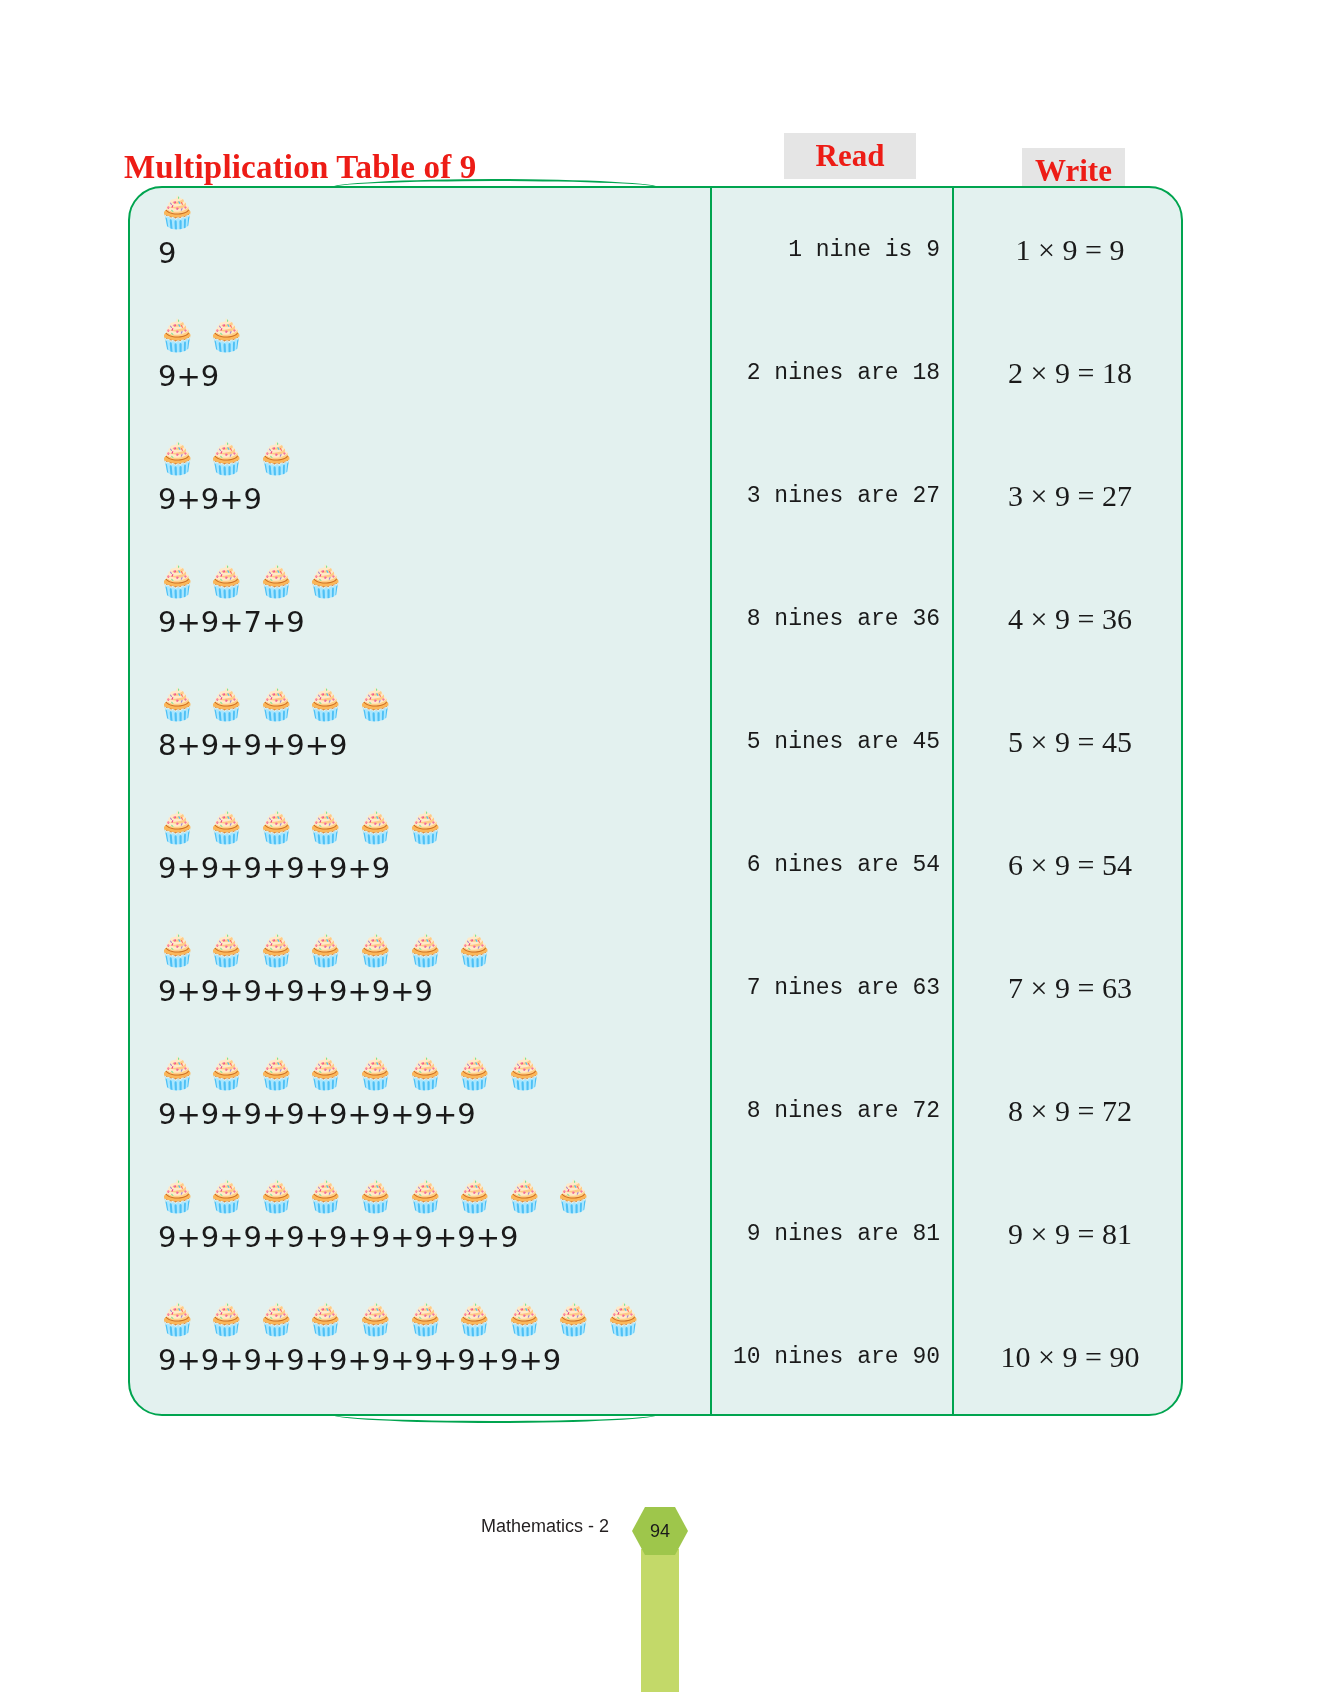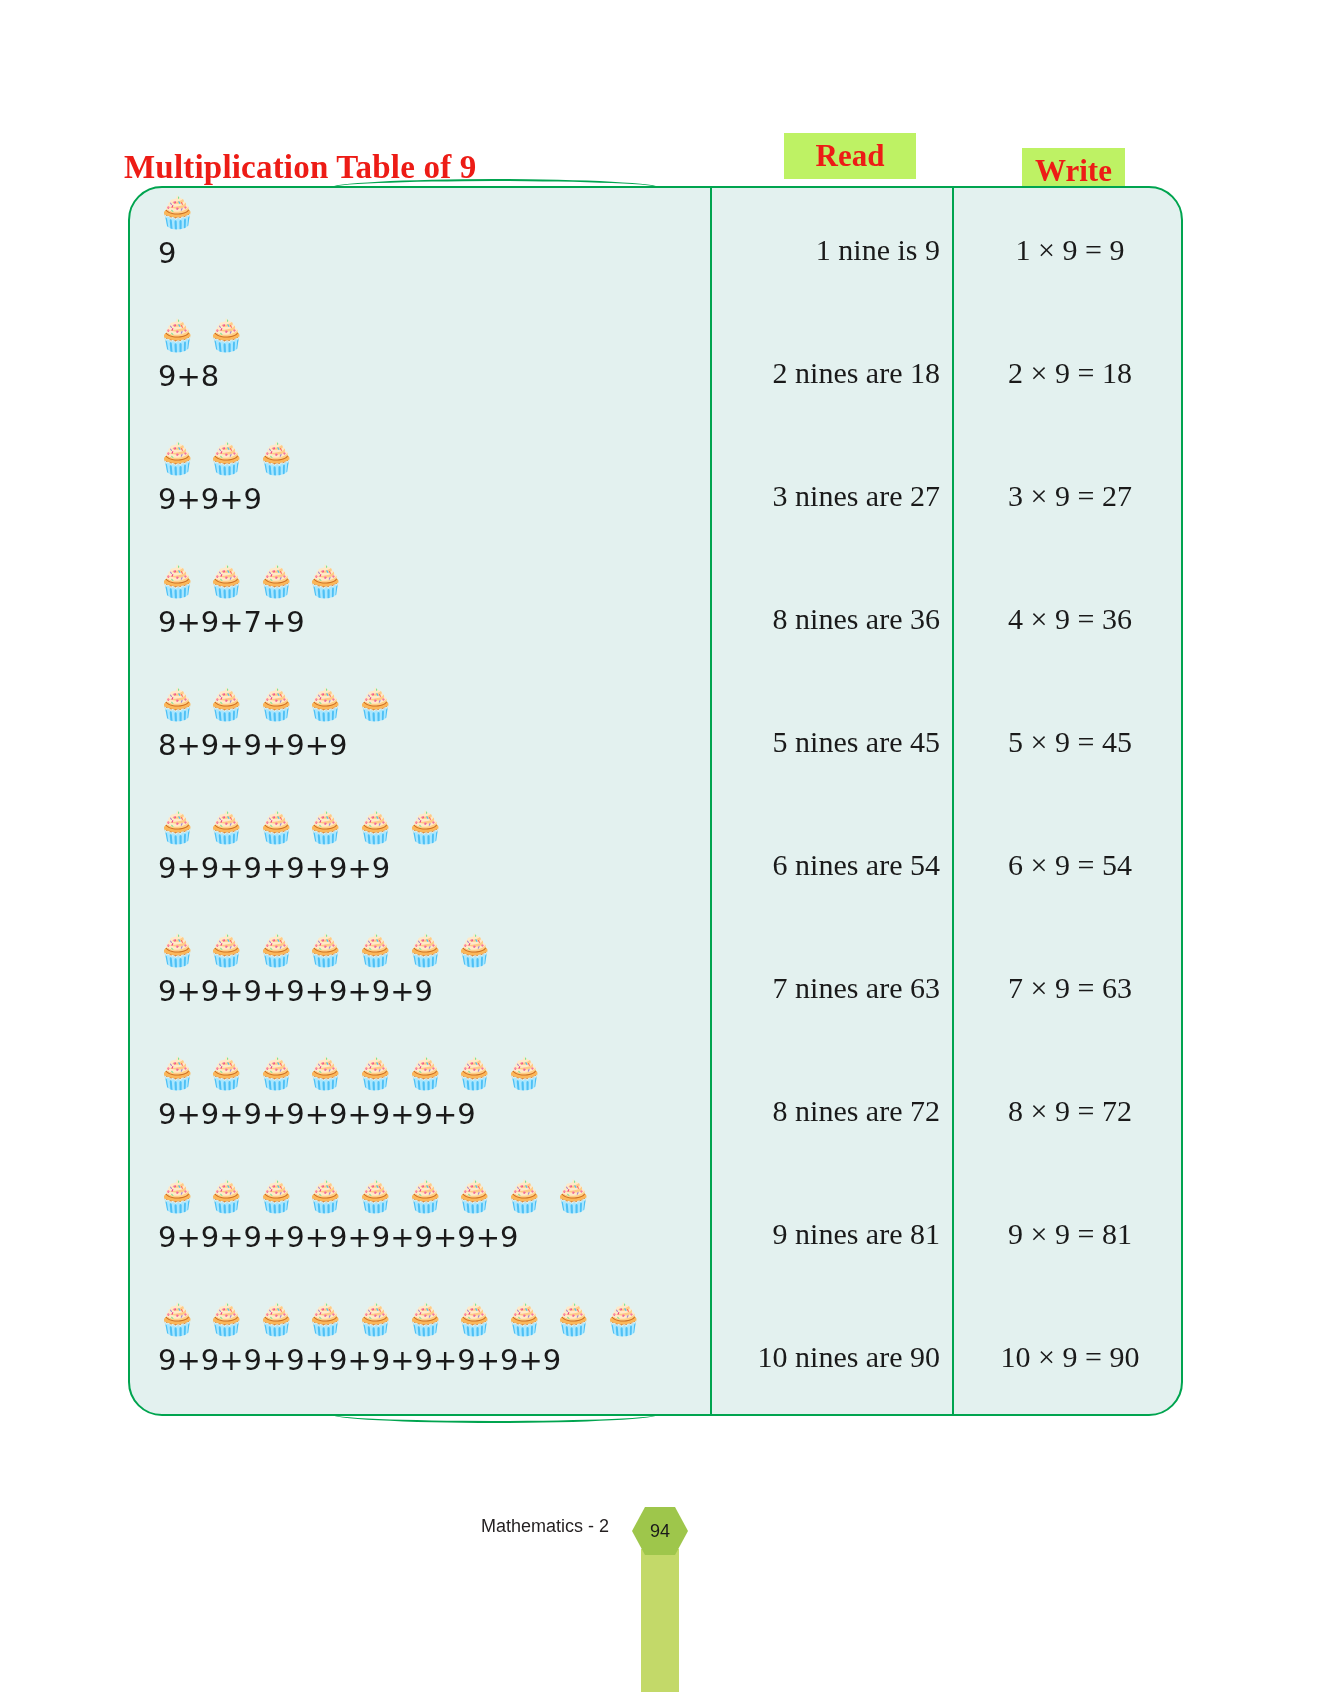--- a/index.html
+++ b/index.html
@@ -31,21 +31,21 @@
     font-weight: bold;
     font-size: 33px;
     color: #ed1c16;
     letter-spacing: 0.2px;
     margin-top: 36px;
   }
 
   
   .hdr {
     position: absolute;
-    background: #bef264;
+    background: #e5e5e5;
     color: #ed1c16;
     font-family: "Liberation Serif", serif;
     font-weight: bold;
     font-size: 31px;
     text-align: center;
     line-height: 46px;
     height: 46px;
   }
   .hdr-read  { left: 784px; top: 133px; width: 132px; }
   .hdr-write { left: 1022px; top: 148px; width: 103px; text-align: center; }
@@ -130,22 +130,22 @@
     position: absolute;
     left: 580px;
     top: 0;
     width: 242px;
     height: 123px;
     display: flex;
     align-items: center;
     justify-content: flex-end;
     padding-right: 12px;
     box-sizing: border-box;
-    font-family: Liberation Serif, serif;
-    font-size: 30px;
+    font-family: Liberation Mono, monospace;
+    font-size: 23px;
     color: #1a1a1a;
   }
   .write-cell {
     position: absolute;
     left: 822px;
     top: 0;
     width: 236px;
     height: 123px;
     display: flex;
     align-items: center;
@@ -217,21 +217,21 @@
           <div class="pics-cell">
             <div class="pics">🧁</div>
             <div class="sum">9</div>
           </div>
           <div class="read-cell">1 nine is 9</div>
           <div class="write-cell">1 × 9 = 9</div>
         </div>
         <div class="row" style="top: 123px;">
           <div class="pics-cell">
             <div class="pics">🧁🧁</div>
-            <div class="sum">9+8</div>
+            <div class="sum">9+9</div>
           </div>
           <div class="read-cell">2 nines are 18</div>
           <div class="write-cell">2 × 9 = 18</div>
         </div>
         <div class="row" style="top: 246px;">
           <div class="pics-cell">
             <div class="pics">🧁🧁🧁</div>
             <div class="sum">9+9+9</div>
           </div>
           <div class="read-cell">3 nines are 27</div>

